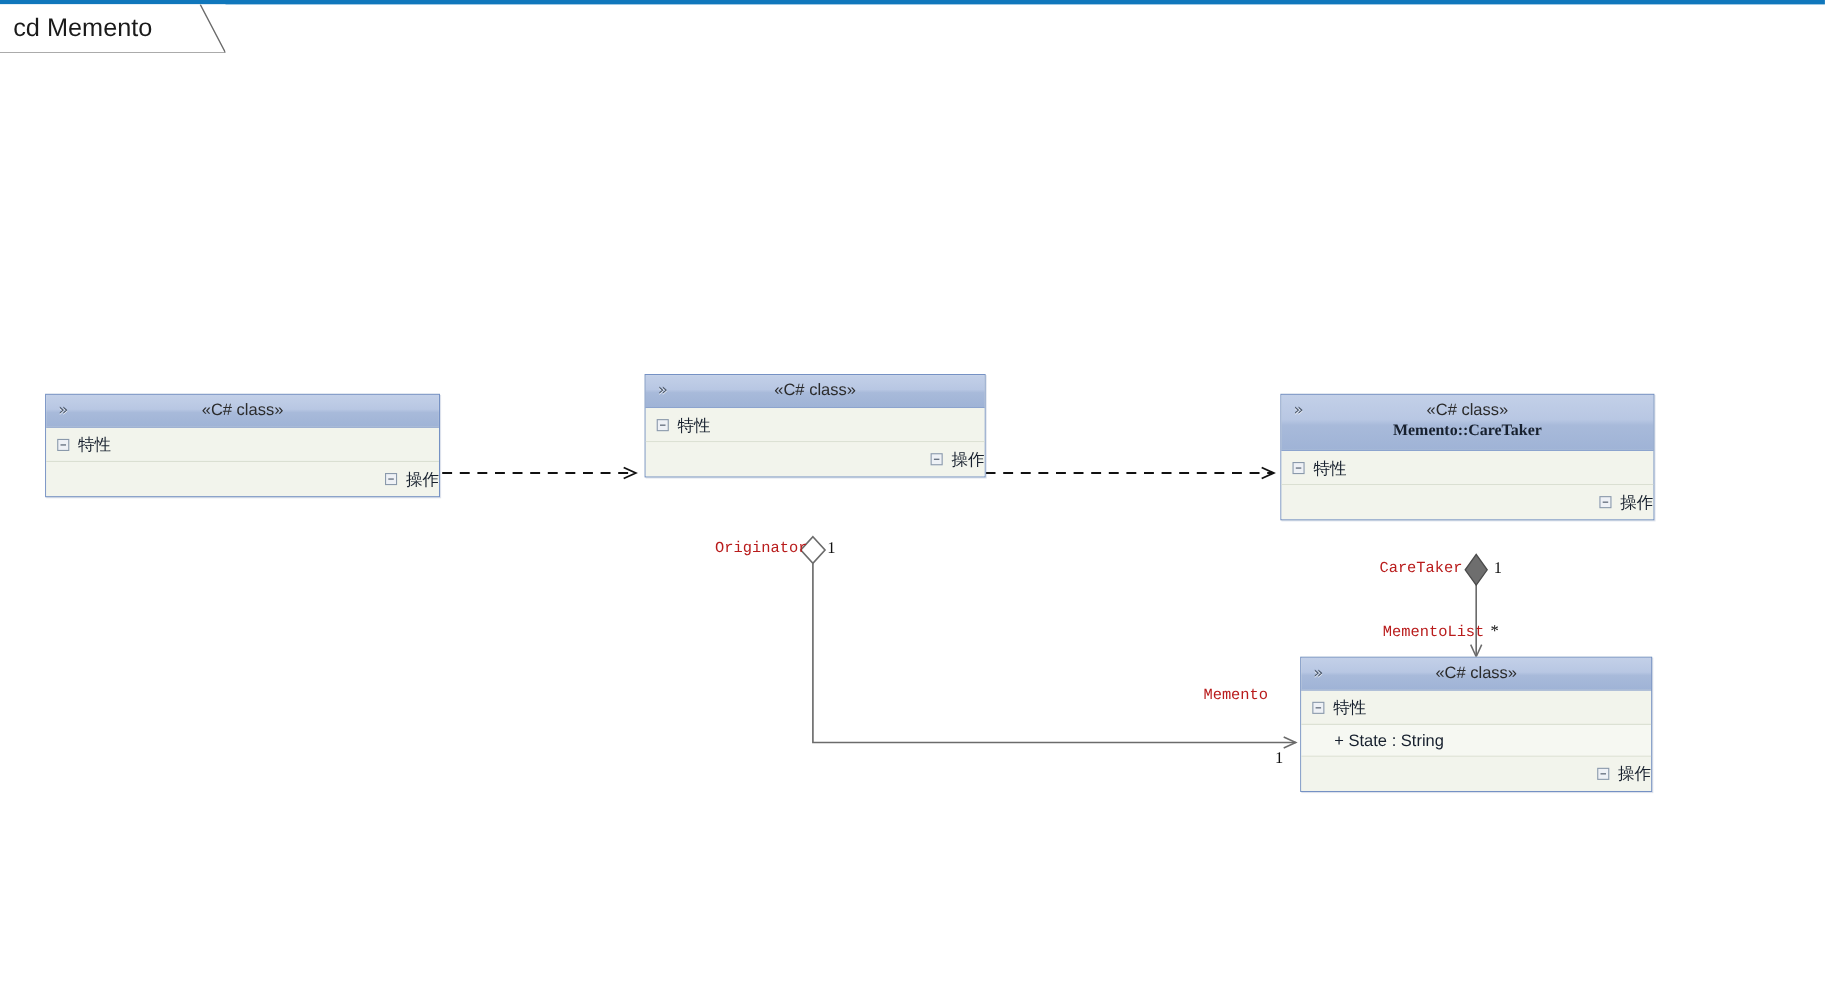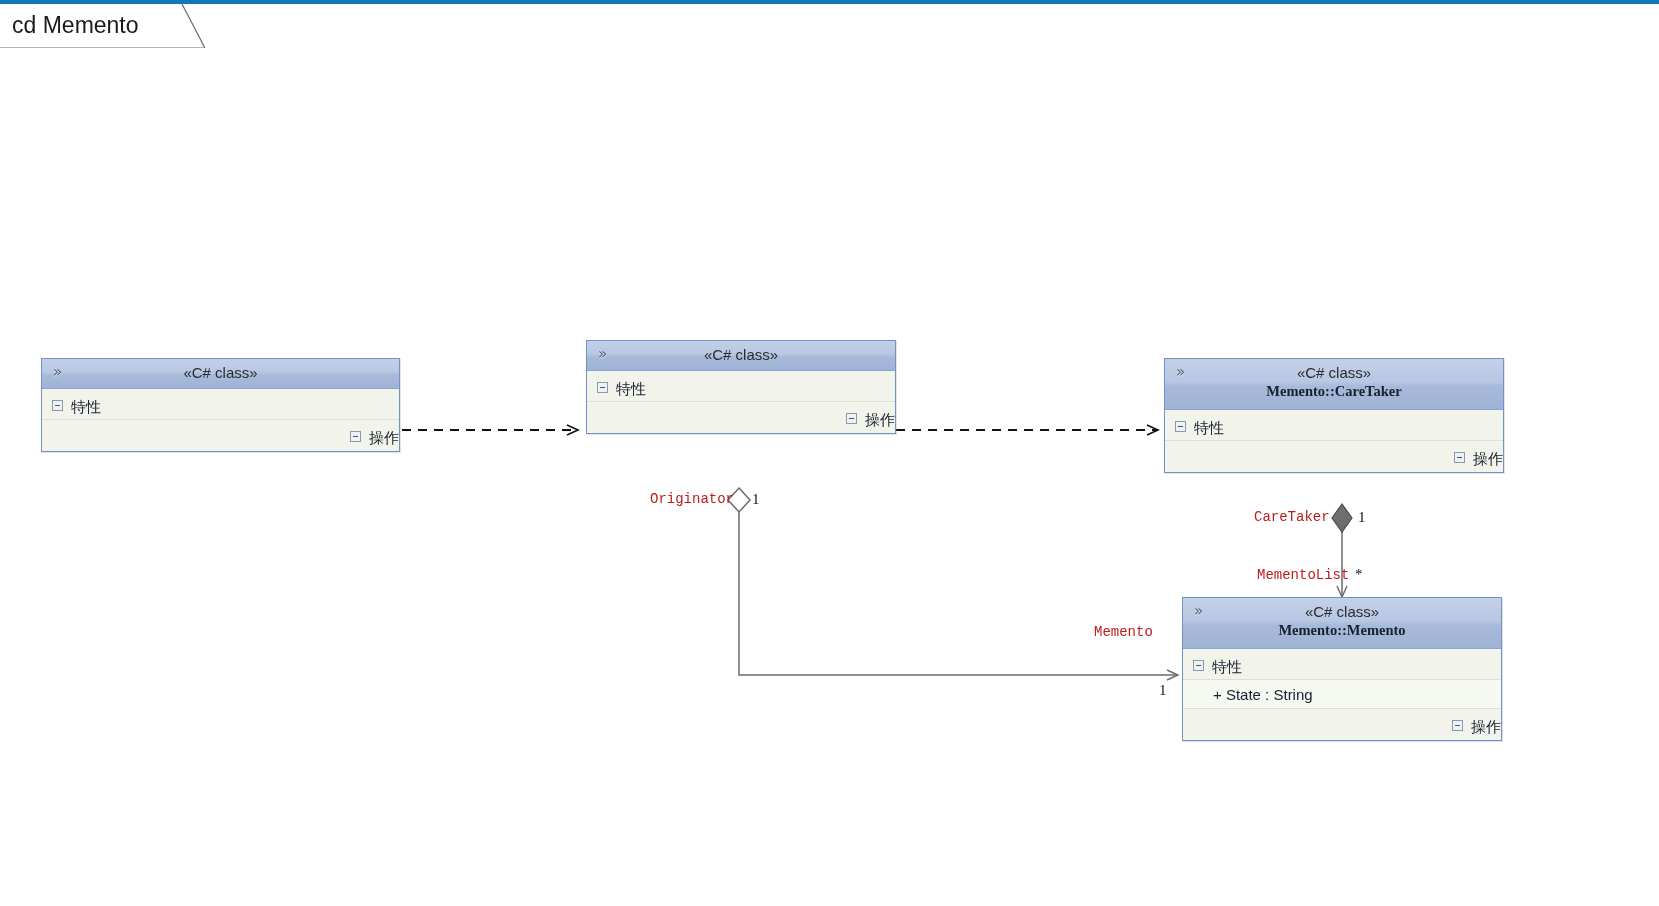--- a/index.html
+++ b/index.html
@@ -232,21 +232,20 @@
   </div>
   <div class="compartment">
     <span class="minus-box"></span><span class="cmp-label">操作</span>
   </div>
 </div>
 
 <div class="uml-class" style="left:1182px; top:597px; width:320px;">
   <div class="uml-header">
     <span class="chev-icon">»</span>
     <div class="stereotype">«C# class»</div>
-    <div class="class-name">Memento::Memento</div>
   </div>
   <div class="compartment">
     <span class="minus-box"></span><span class="cmp-label">特性</span>
   </div>
   <div class="feature-row">+ State : String</div>
   <div class="compartment">
     <span class="minus-box"></span><span class="cmp-label">操作</span>
   </div>
 </div>
 

